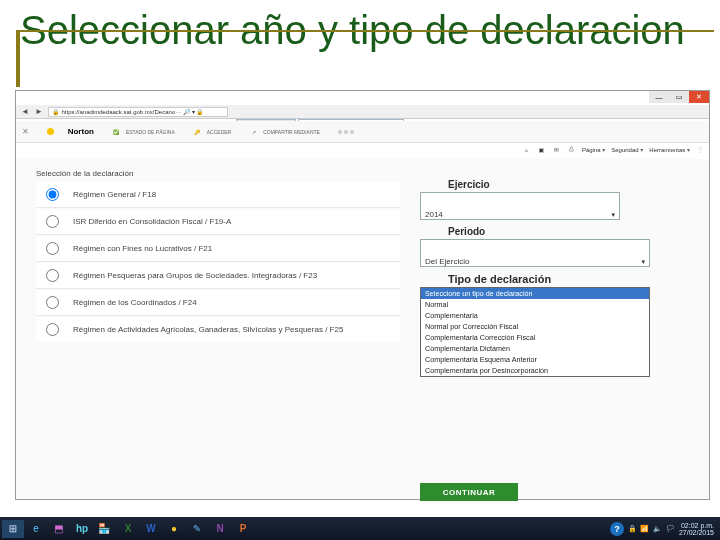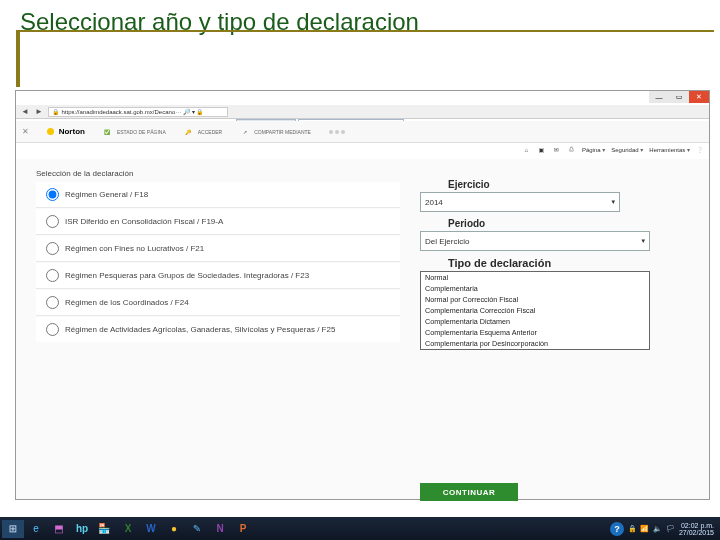--- a/index.html
+++ b/index.html
@@ -1,18 +1,18 @@
 <!DOCTYPE html>
 <html><head>
 <meta charset="utf-8">
 <style>
   * { box-sizing: border-box; margin: 0; padding: 0; }
   body { width: 720px; height: 540px; font-family: Arial, sans-serif; font-size: 10px; background: #fff; overflow: hidden; position: relative; }
 
-  .slide-title { position: absolute; top: 8px; left: 20px; font-size: 24px; color: #1a5c1a; font-weight: 400; }
+  .slide-title { position: absolute; top: 8px; left: 20px; font-size: 40px; color: #1a5c1a; font-weight: 400; }
   .slide-title::before { content:""; position:absolute; left:-4px; top:23px; width:4px; height:56px; background:#8a7a1a; }
   .slide-title::after { content:""; position:absolute; left:-4px; top:22px; width:698px; height:2px; background:#8a7a1a; }
 
   .browser { position:absolute; top:90px; left:15px; width:695px; height:410px; background:#fff; border:1px solid #999; font-size:8px; }
 
   .win-ctrl { position:absolute; top:0; right:0; display:flex; }
   .win-ctrl div { width:20px; height:12px; display:flex; align-items:center; justify-content:center; font-size:7px; }
   .win-close { background:#e04b2f; color:#fff; }
   .win-min, .win-max { background:#e8e8e8; }
 
@@ -20,46 +20,46 @@
   .nav-arrow { width:10px; height:10px; display:flex; align-items:center; justify-content:center; color:#555; }
   .url-input { flex:0 0 180px; height:10px; background:#fff; border:1px solid #ccc; font-size:6px; padding:0 3px; display:flex; align-items:center; color:#333; overflow:hidden; white-space:nowrap; }
   .lock-mini { color:#0a0; font-size:6px; margin-right:2px; }
 
   .tab-row { position:absolute; top:14px; left:220px; display:flex; gap:2px; }
   .tab { height:14px; padding:0 8px; background:#dfe8ef; border:1px solid #a8b8c8; display:flex; align-items:center; gap:3px; font-size:6.5px; color:#333; }
   .tab.active { background:#fff; }
   .tab-fav { width:7px; height:7px; border-radius:1px; display:inline-block; }
 
   .norton-bar { position:absolute; top:30px; left:0; right:0; height:22px; background:#f8f8f8; border-bottom:1px solid #ddd; display:flex; align-items:center; padding:0 6px; gap:18px; }
-  .norton-logo { display:flex; align-items:center; gap:5px; }
+  .norton-logo { display:flex; align-items:center; gap:14px; }
   .norton-check { width:7px; height:7px; background:#f7c600; border-radius:50%; }
   .norton-text { font-weight:bold; font-size:8px; }
   .norton-item { display:flex; align-items:center; gap:4px; font-size:5px; color:#666; text-transform:uppercase; }
   .norton-item .ico { width:10px; height:10px; display:flex; align-items:center; justify-content:center; }
   .dots { display:flex; gap:2px; }
   .dots span { width:4px; height:4px; background:#ccc; border-radius:50%; }
 
   .ie-tools { position:absolute; top:54px; right:4px; display:flex; align-items:center; gap:6px; font-size:6px; color:#333; }
   .ie-tools .ic { width:9px; height:9px; display:flex; align-items:center; justify-content:center; }
   .dd::after { content:" ▾"; color:#666; }
 
   .content { position:absolute; top:68px; left:0; right:0; bottom:0; background:#fafafa; }
   .scrollbar { position:absolute; top:68px; right:0; width:10px; height:140px; background:#e4e4e4; }
   .scrollbar .thumb { position:absolute; top:30px; width:100%; height:50px; background:#b8b8b8; }
 
   .col-left { position:absolute; left:20px; top:6px; width:364px; }
   .section-h { font-size:8px; color:#444; padding:4px 0; }
-  .regime-row { display:flex; align-items:center; padding:6px 4px; border-bottom:1px solid #e8e8e8; background:#fff; margin-bottom:1px; }
+  .regime-row { display:flex; align-items:center; gap:8px; padding:6px 4px; border-bottom:1px solid #e8e8e8; background:#fff; margin-bottom:1px; }
   .regime-row:last-child { border-bottom:none; }
   .regime-row input[type=radio] { margin:0 6px; }
   .regime-label { font-size:8px; color:#444; line-height:1.25; }
 
   .col-right { position:absolute; left:404px; top:14px; width:250px; }
   .field-label { font-size:10px; color:#2a2a2a; font-weight:600; margin:6px 0 2px;padding-left:28px; }
-  .field-box { height:20px; background:#fff; border:1px solid #9aa; font-size:8px; padding:0 4px; display:flex; align-items:center; justify-content:space-between; color:#333; width:200px; }
+  .field-box { height:28px; background:#fff; border:1px solid #9aa; font-size:8px; padding:0 4px; display:flex; align-items:flex-end; justify-content:space-between; color:#333; width:200px; }
   .field-box .caret { font-size:7px; }
 
   .dropdown-open { width:230px; margin-top:2px; border:1px solid #666; background:#fff; }
   .dropdown-open .opt { font-size:7.2px; padding:1px 4px; color:#222; }
   .dropdown-open .opt.sel { background:#3876c7; color:#fff; }
 
   .continue-btn { position:absolute; left:404px; top:324px; width:98px; height:18px; background:#2e8b2e; color:#fff; font-size:8px; font-weight:bold; display:flex; align-items:center; justify-content:center; letter-spacing:0.5px; }
 
   .taskbar { position:absolute; bottom:0; left:0; right:0; height:23px; background:linear-gradient(#1a2638,#0f1624); display:flex; align-items:center; padding:0 2px; gap:1px; }
   .task-ic { width:22px; height:18px; display:flex; align-items:center; justify-content:center; color:#cfe3ff; font-size:10px; }
@@ -180,20 +180,21 @@
       </div>
 
       <div class="field-label">Periodo</div>
       <div class="field-box" style="width:230px">
         <span>Del Ejercicio</span>
         <span class="caret">▾</span>
       </div>
 
       <div class="field-label" style="font-size:11px">Tipo de declaración</div>
       <div class="dropdown-open">
+        <div class="opt sel">Seleccione un tipo de declaración</div>
         <div class="opt">Normal</div>
         <div class="opt">Complementaria</div>
         <div class="opt">Normal por Corrección Fiscal</div>
         <div class="opt">Complementaria Corrección Fiscal</div>
         <div class="opt">Complementaria Dictamen</div>
         <div class="opt">Complementaria Esquema Anterior</div>
         <div class="opt">Complementaria por Desincorporación</div>
       </div>
     </div>
 

